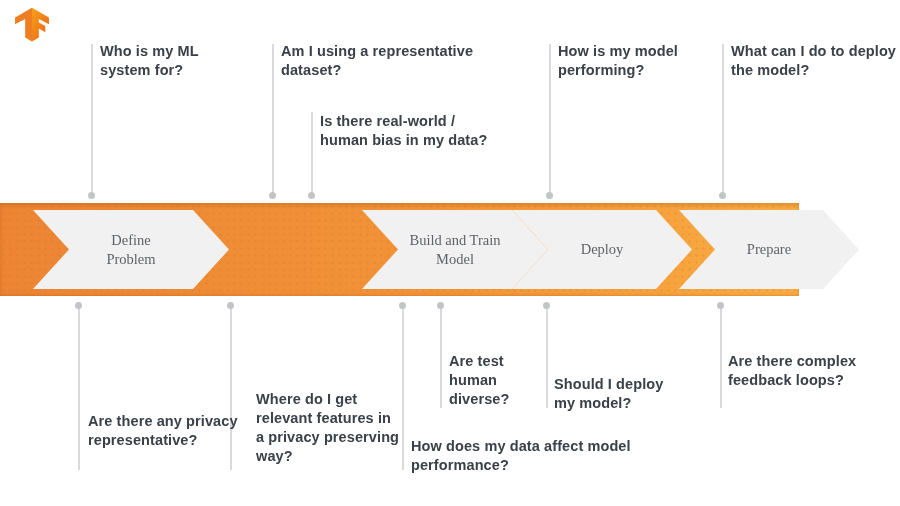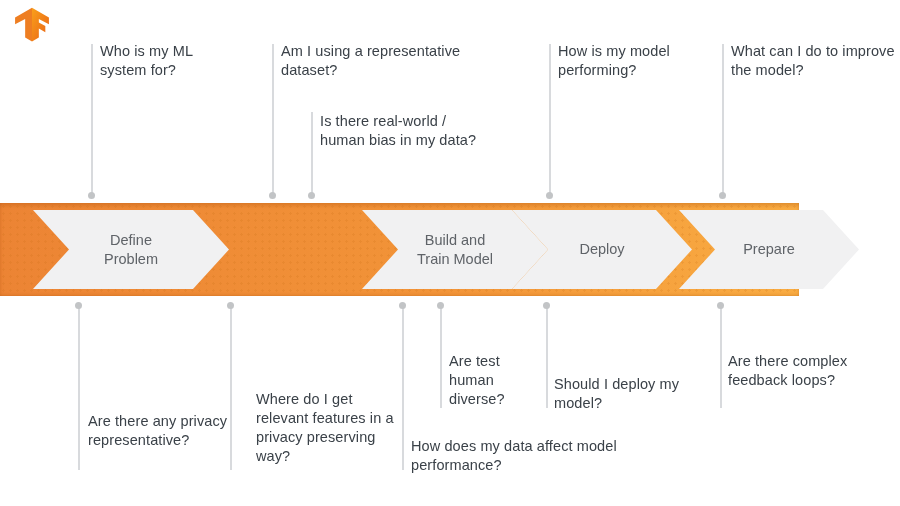--- a/index.html
+++ b/index.html
@@ -5,28 +5,29 @@
   html,body{margin:0;padding:0;background:#ffffff;}
   .canvas{
     position:relative;width:900px;height:506px;overflow:hidden;background:#ffffff;
     font-family:"Liberation Sans", sans-serif;
   }
   
   .vline{position:absolute;width:2px;background:#D8DADD;}
   .dot{position:absolute;width:7px;height:7px;border-radius:50%;background:#C2C4C6;}
   
   .question{
-    position:absolute;font-size:14.5px;line-height:19px;font-weight:400;
+    position:absolute;font-size:14.5px;line-height:19px;font-weight:700;
     color:#3A4148;letter-spacing:.1px;
   }
   
   .band{
     position:absolute;left:0;top:203px;width:799px;height:93px;
     background:linear-gradient(90deg,#EC8434 0%,#F29438 55%,#F9AC42 100%);
     box-shadow:inset 0 3px 4px -1px rgba(160,70,0,.35), inset 0 -2px 3px -1px rgba(160,70,0,.25);
+    font-family:Liberation Serif, serif;
   }
   .band::after{
     content:"";position:absolute;inset:0;z-index:0;
     background-image:radial-gradient(rgba(200,110,20,.20) 1px, transparent 1.4px);
     background-size:7px 7px;
   }
   .chevron{
     position:absolute;top:7px;height:79px;z-index:1;background:#F1F1F2;
     clip-path:polygon(36px 50%, 0 0, calc(100% - 36px) 0, 100% 50%, calc(100% - 36px) 100%, 0 100%);
     display:flex;align-items:center;justify-content:center;text-align:center;
@@ -67,21 +68,21 @@
   <div class="dot" style="left:308px;top:192px"></div>
   <div class="vline" style="left:549px;top:44px;height:150px"></div>
   <div class="dot" style="left:546px;top:192px"></div>
   <div class="vline" style="left:722px;top:44px;height:150px"></div>
   <div class="dot" style="left:719px;top:192px"></div>
 
   <div class="question" style="left:100px;top:42px;width:135px">Who is my ML system for?</div>
   <div class="question" style="left:281px;top:42px;width:205px">Am I using a representative dataset?</div>
   <div class="question" style="left:320px;top:112px;width:175px">Is there real-world / human bias in my data?</div>
   <div class="question" style="left:558px;top:42px;width:150px">How is my model performing?</div>
-  <div class="question" style="left:731px;top:42px;width:170px">What can I do to improve the model?</div>
+  <div class="question" style="left:731px;top:42px;width:170px">What can I do to deploy the model?</div>
 
   <div class="band">
     <div class="chevron c1">
       <span>Define Problem</span>
     </div>
     <div class="chevron c3">
       <span>Build and Train Model</span>
     </div>
     <div class="chevron c4">
       <span>Deploy</span>

